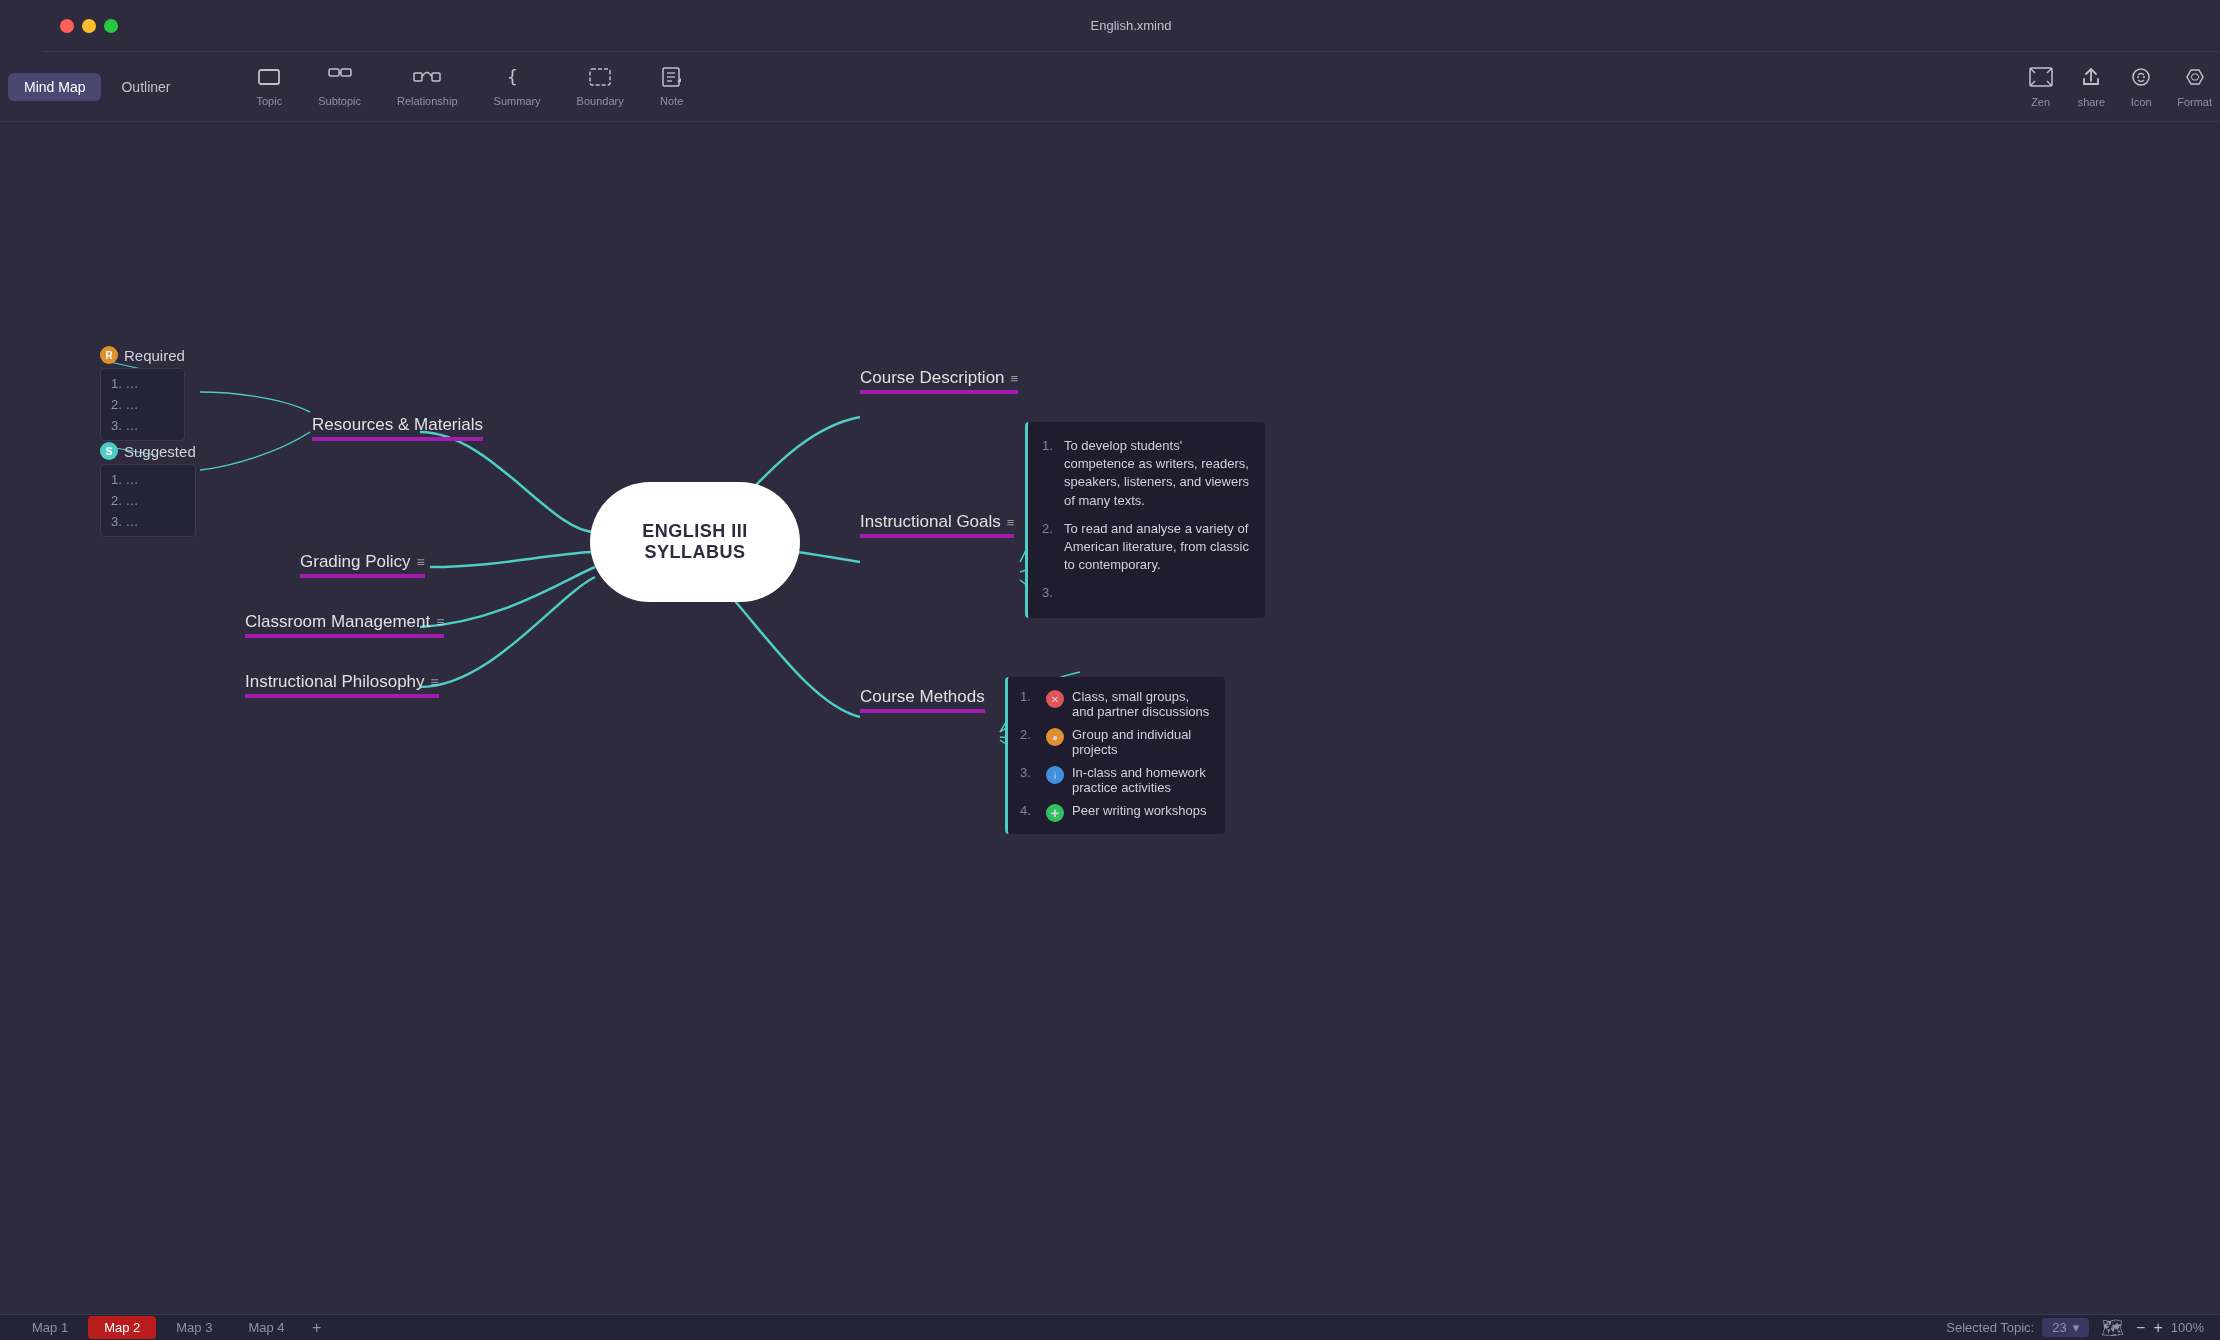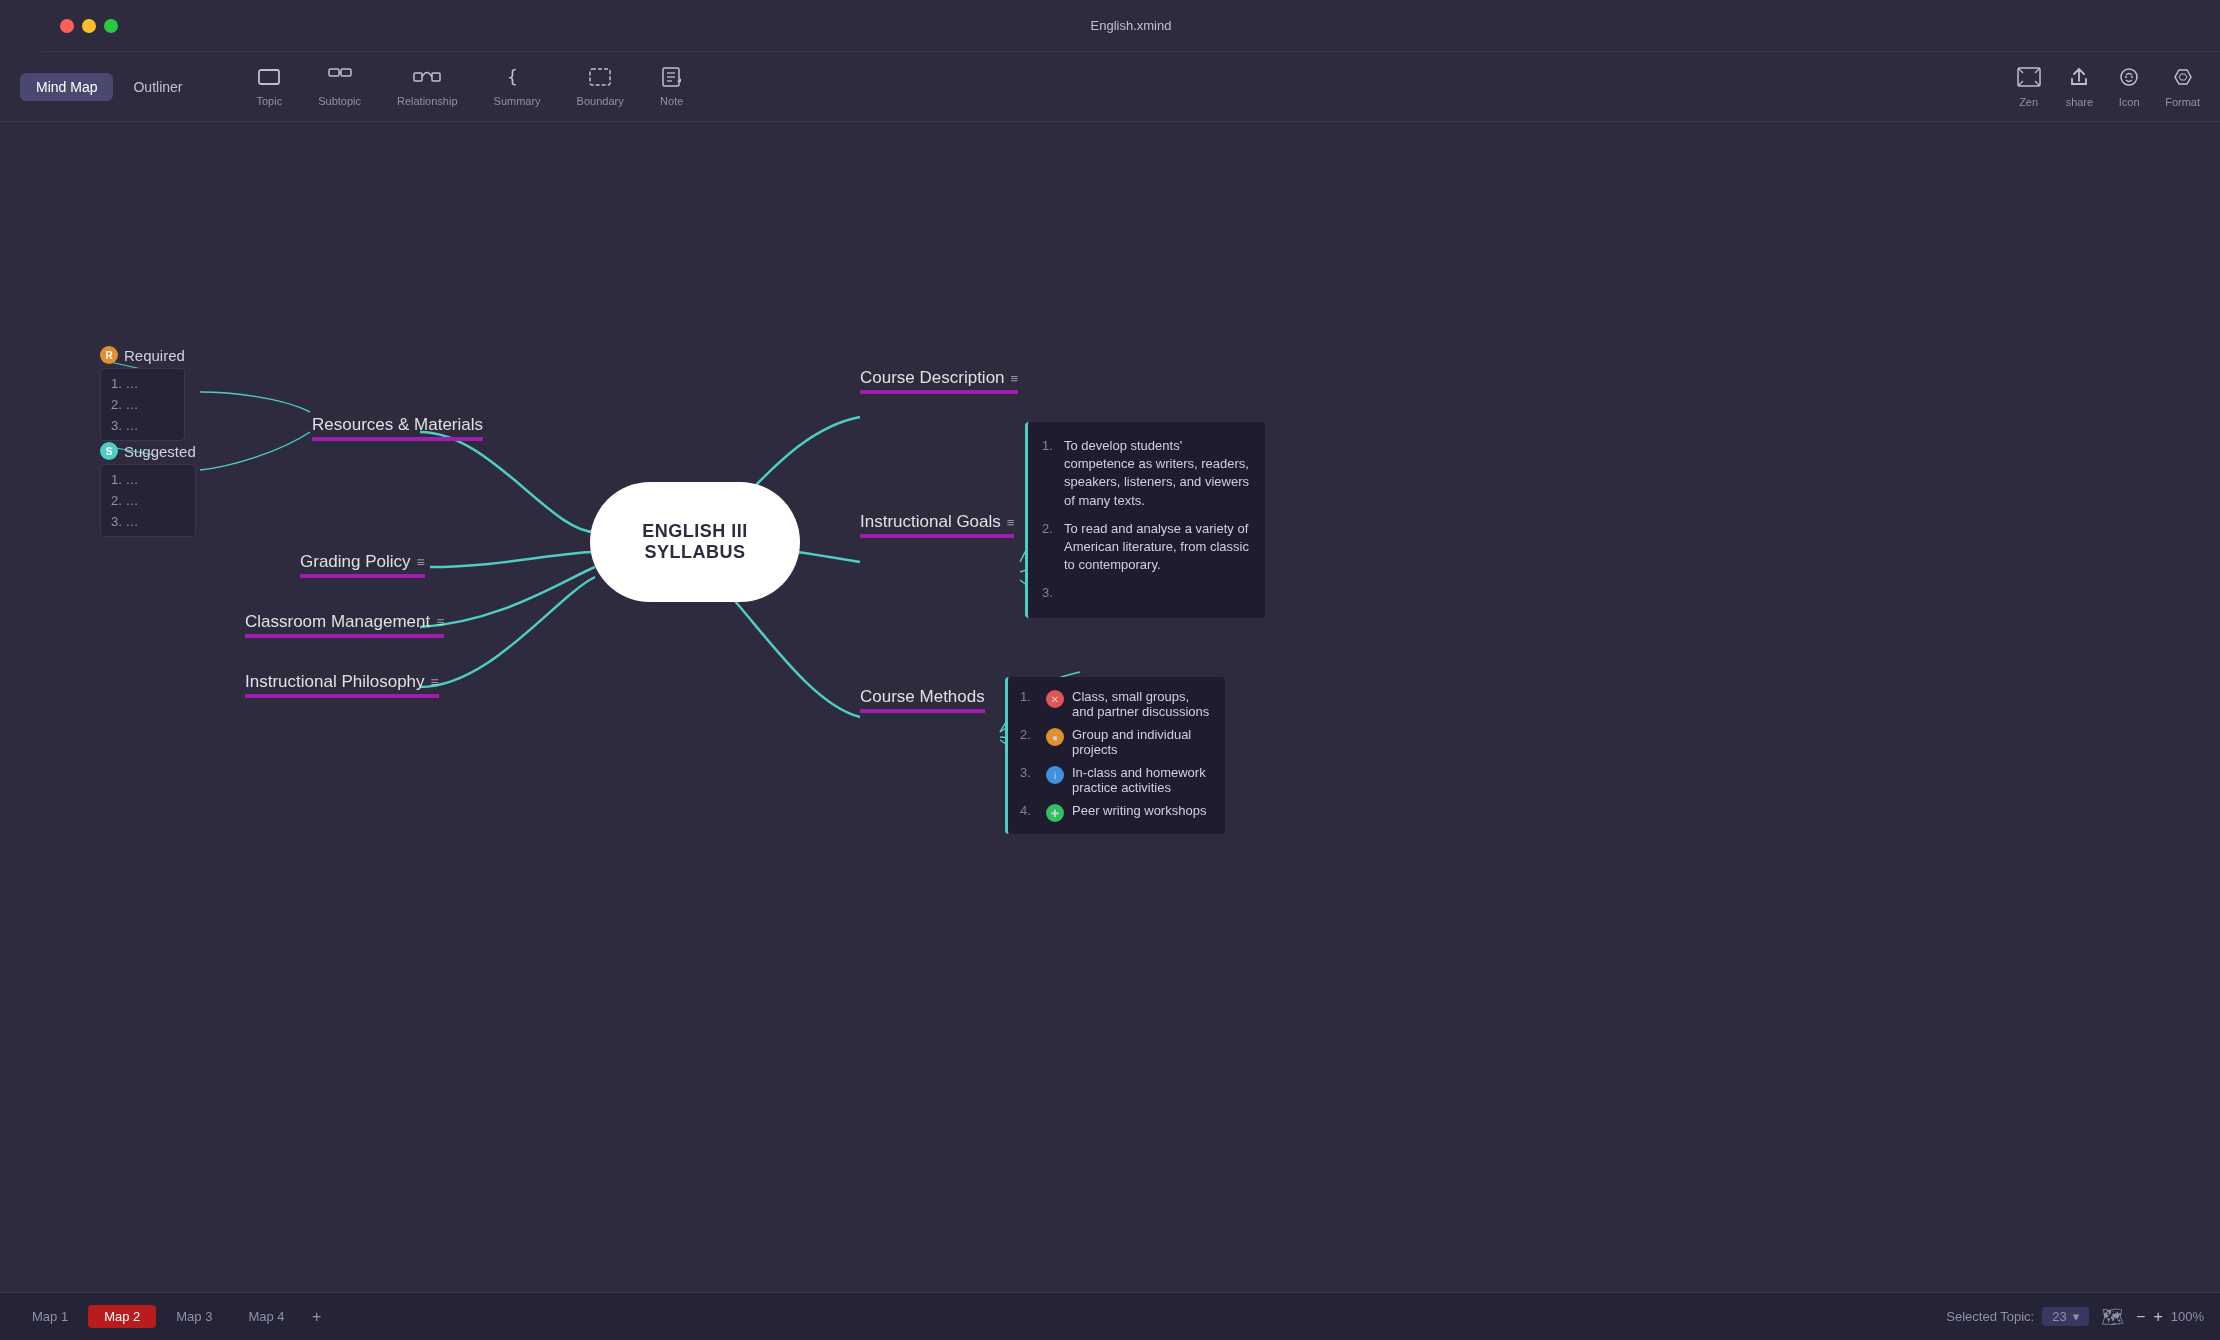--- a/index.html
+++ b/index.html
@@ -45,23 +45,23 @@
       font-size: 13px;
       color: #c0bfd0;
     }
 
     
     .toolbar {
       height: 70px;
       background: #2d2b3d;
       display: flex;
       align-items: center;
-      padding: 0 20px;
+      padding: 0 8px;
       border-bottom: 1px solid #3a3850;
-      gap: 0;
+      gap: 12px;
       justify-content: space-between;
     }
     .toolbar-left {
       display: flex;
       align-items: center;
       gap: 4px;
       margin-right: 40px;
     }
     .toolbar-tab {
       padding: 6px 16px;
@@ -254,21 +254,21 @@
       border-bottom: 4px solid #a21caf;
       padding-bottom: 2px;
     }
 
     
     .bottombar {
       position: absolute;
       bottom: 0;
       left: 0;
       right: 0;
-      height: 48px;
+      height: 26px;
       background: #252336;
       border-top: 1px solid #3a3850;
       display: flex;
       align-items: center;
       padding: 0 16px;
       gap: 4px;
     }
     .map-tab {
       padding: 4px 16px;
       border-radius: 4px;

